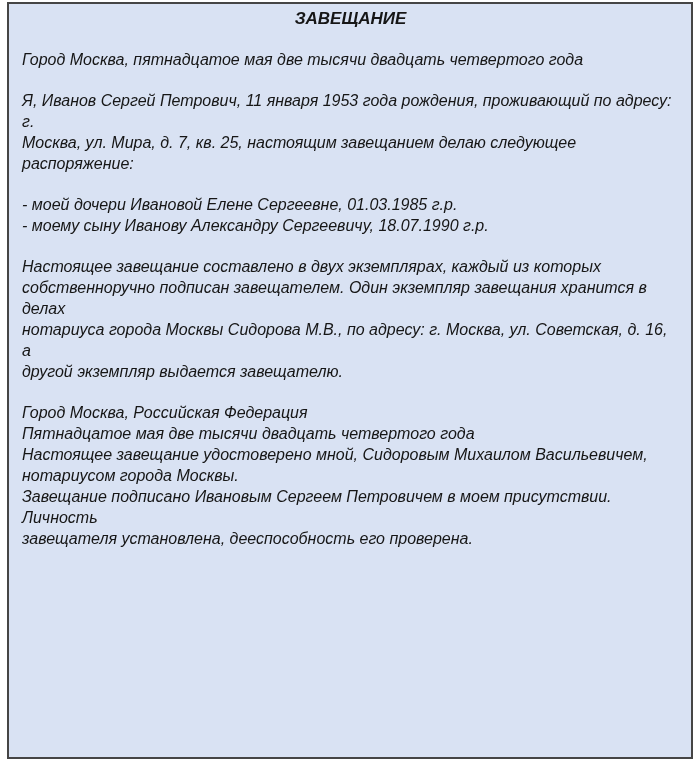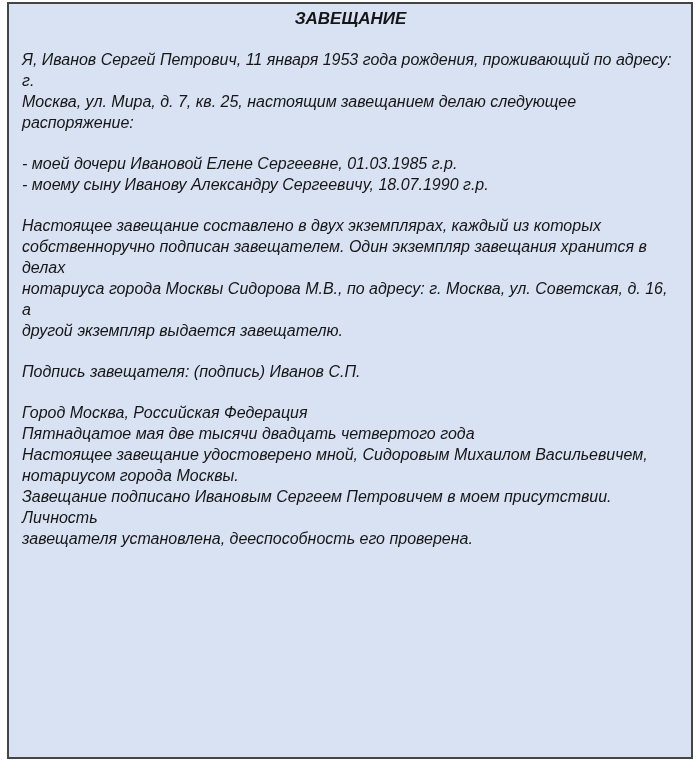--- a/index.html
+++ b/index.html
@@ -41,35 +41,35 @@
   .para:last-child {
     margin-bottom: 0;
   }
 </style>
 </head>
 <body>
 
 <div class="document">
   <h1 class="doc-title">ЗАВЕЩАНИЕ</h1>
 
+  <p class="para">Город Москва, пятнадцатое мая две тысячи двадцать четвертого года</p>
 
   <p class="para">Я, Иванов Сергей Петрович, 11 января 1953 года рождения, проживающий по адресу: г.
 Москва, ул. Мира, д. 7, кв. 25, настоящим завещанием делаю следующее распоряжение:</p>
 
 
   <p class="para">- моей дочери Ивановой Елене Сергеевне, 01.03.1985 г.р.
 - моему сыну Иванову Александру Сергеевичу, 18.07.1990 г.р.</p>
 
 
   <p class="para">Настоящее завещание составлено в двух экземплярах, каждый из которых
 собственноручно подписан завещателем. Один экземпляр завещания хранится в делах
 нотариуса города Москвы Сидорова М.В., по адресу: г. Москва, ул. Советская, д. 16, а
 другой экземпляр выдается завещателю.</p>
 
-  <p class="para">Подпись завещателя: (подпись) Иванов С.П.</p>
 
   <p class="para">Город Москва, Российская Федерация
 Пятнадцатое мая две тысячи двадцать четвертого года
 Настоящее завещание удостоверено мной, Сидоровым Михаилом Васильевичем,
 нотариусом города Москвы.
 Завещание подписано Ивановым Сергеем Петровичем в моем присутствии. Личность
 завещателя установлена, дееспособность его проверена.</p>
 
 </div>
 

